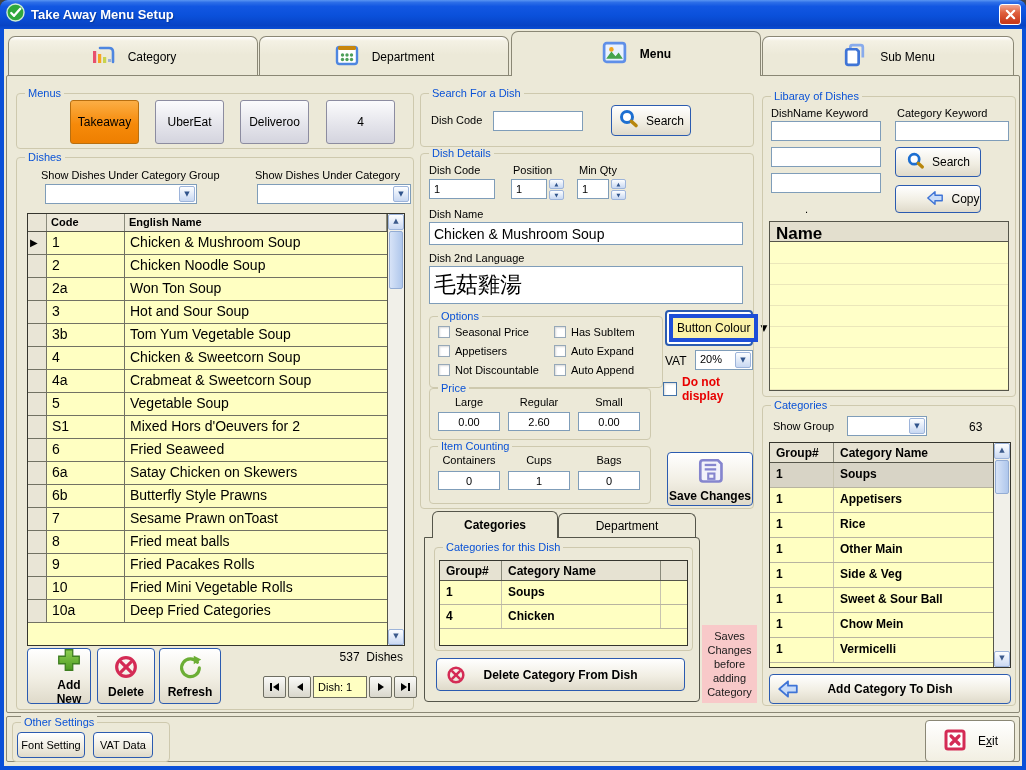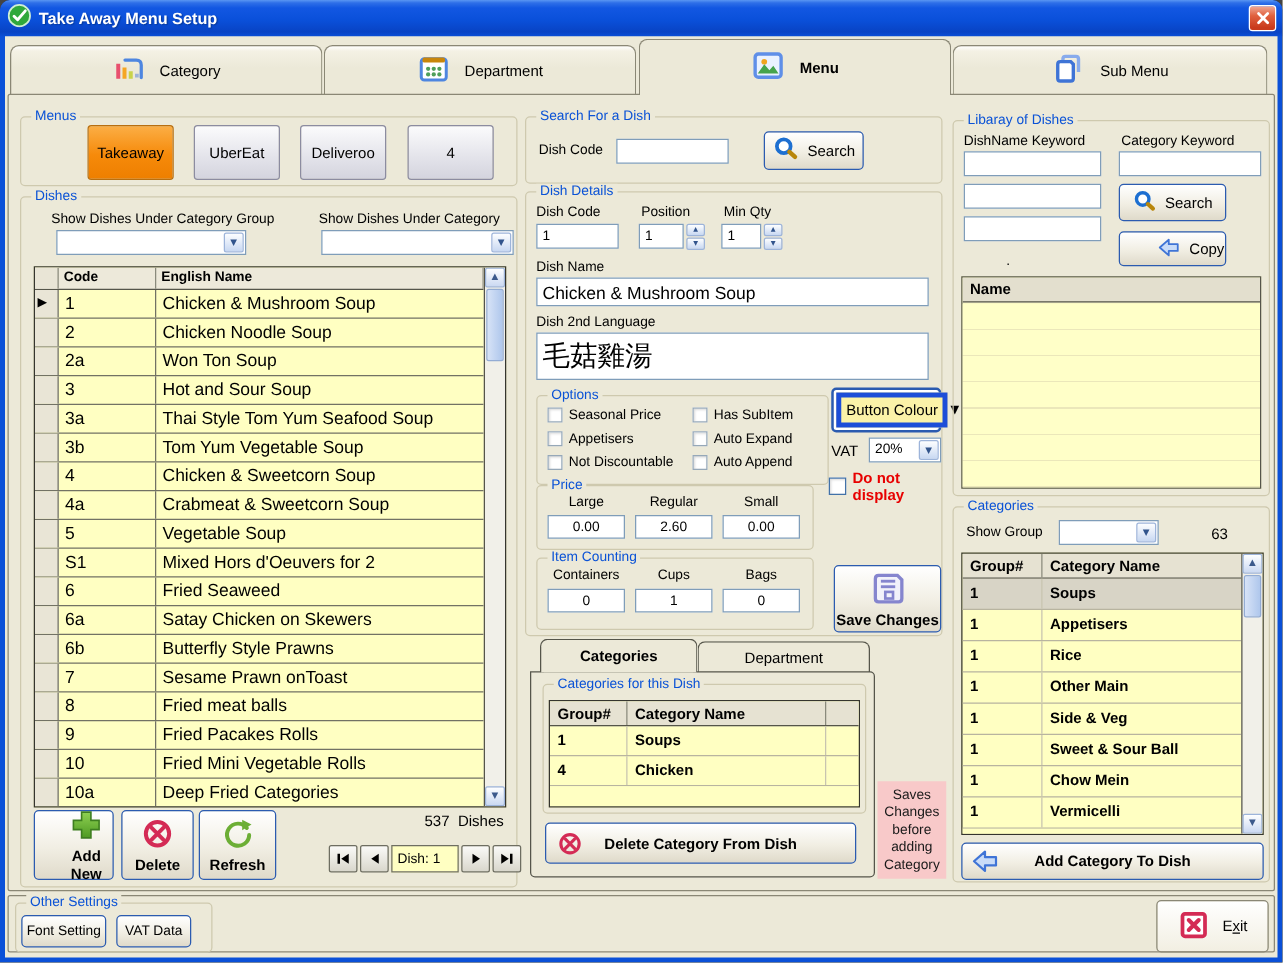--- a/index.html
+++ b/index.html
@@ -82,21 +82,21 @@
   .chead { display:flex; height:20px; background:#E6E2D2; border-bottom:1px solid #55554A;
            font-weight:bold; font-size:12px; flex:none; }
   .chead > div { padding:3px 6px; border-right:1px solid #8A8A7C; }
   .crow { display:flex; height:24px; border-bottom:1px solid #B8B4A0; font-size:12px; font-weight:bold; flex:none; }
   .crow > div { padding:4px 6px; border-right:1px solid #C8C4B0; white-space:nowrap; overflow:hidden; }
   .crow.sel { background:#D8D4C6; }
   .cfill { flex:1; background:#FFFFC2; }
 
   .namelist { position:absolute; border:1px solid #55554A; background:#FFFFC8; overflow:hidden; }
   .nl-head { height:20px; background:#E3DFCE; border-bottom:1px solid #55554A; font-weight:bold;
-             font-size:12px; padding:2px 6px; }
+             font-size:17px; padding:2px 6px; }
   .nl-body { position:absolute; top:21px; bottom:0; left:0; right:0;
              background:repeating-linear-gradient(180deg,#FFFFC8 0px,#FFFFC8 20px,#EBE7BA 20px,#EBE7BA 21px); }
 
   .subtab { position:absolute; border:1px solid #55554A; border-bottom:none; border-radius:6px 6px 0 0;
             background:#ECE9D8; display:flex; align-items:center; justify-content:center; font-size:12px; z-index:1; }
   .subtab.active { font-weight:bold; z-index:3; }
   .subpanel { position:absolute; border:1px solid #55554A; border-radius:0 4px 4px 4px; background:#ECE9D8; z-index:2; }
 
   .note { position:absolute; background:#F8C9C9; color:#1a1a1a; font-size:11px; text-align:center;
           white-space:pre-line; padding:4px 2px; line-height:14px; }
@@ -226,25 +226,20 @@
             </div>
             <div class="drow">
               <div class="dc ind glyph"></div>
               <div class="dc codec">2a</div>
               <div class="dc namec">Won Ton Soup</div>
             </div>
             <div class="drow">
               <div class="dc ind glyph"></div>
               <div class="dc codec">3</div>
               <div class="dc namec">Hot and Sour Soup</div>
-            </div>
-            <div class="drow">
-              <div class="dc ind glyph"></div>
-              <div class="dc codec">3a</div>
-              <div class="dc namec">Thai Style Tom Yum Seafood Soup</div>
             </div>
             <div class="drow">
               <div class="dc ind glyph"></div>
               <div class="dc codec">3b</div>
               <div class="dc namec">Tom Yum Vegetable Soup</div>
             </div>
             <div class="drow">
               <div class="dc ind glyph"></div>
               <div class="dc codec">4</div>
               <div class="dc namec">Chicken &amp; Sweetcorn Soup</div>

